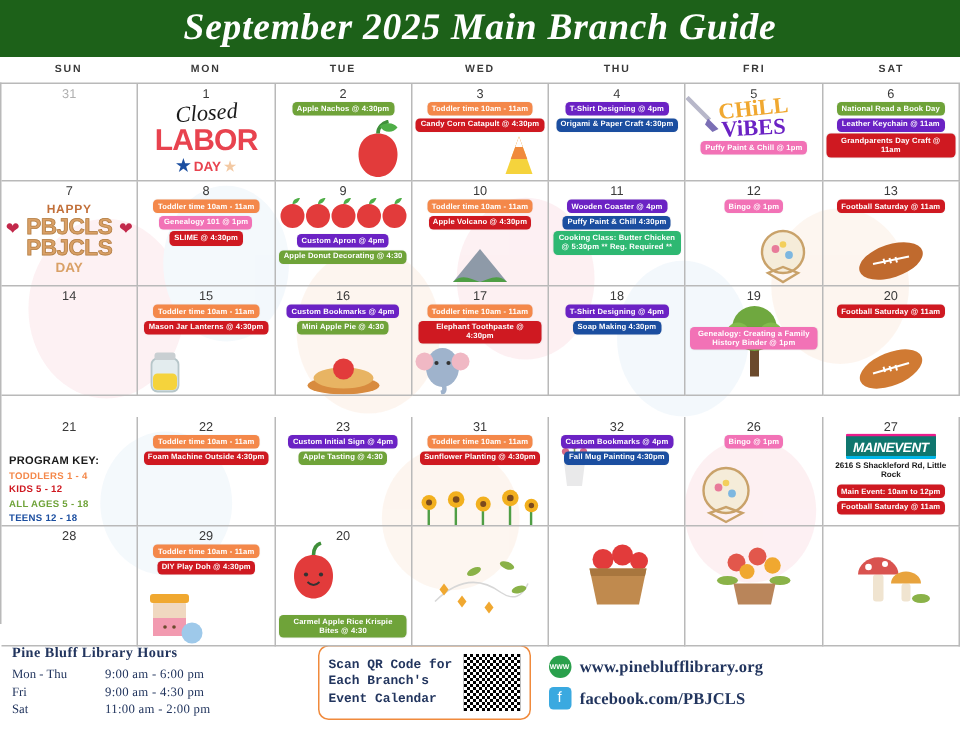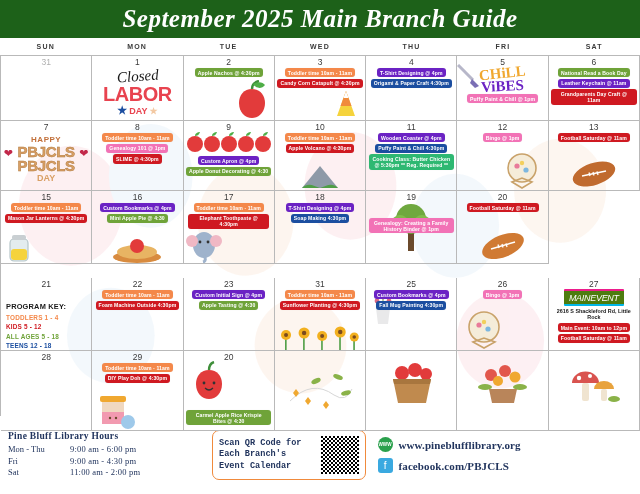--- a/index.html
+++ b/index.html
@@ -189,21 +189,21 @@
     font-family: "Liberation Serif", serif; font-weight: bold;
     font-size: 15px; color: #f0a830; transform: rotate(-6deg); line-height: 13px;
   }
   .chill2 {
     font-family: "Liberation Serif", serif; font-weight: bold;
     font-size: 15px; color: #6b22c4; transform: rotate(-3deg); line-height: 13px;
   }
 
   
   .me-logo {
-    background: #4d7c0f; color: #ffffff; font-weight: normal;
+    background: #0f766e; color: #ffffff; font-weight: bold;
     font-size: 9px; padding: 1.5px 5px; border-radius: 1px;
     letter-spacing: -0.3px; font-style: italic;
     border-top: 2px solid #ec1c8c; border-bottom: 2px solid #00b6e8;
   }
   .me-addr {
     font-size: 5.4px; font-weight: bold; color: #1a1a1a;
     text-align: center; line-height: 6.5px; margin: 1.5px 0;
   }
 
   
@@ -223,21 +223,21 @@
   .hours-row { display: flex; font-size: 8.5px; color: #22355e; line-height: 11.5px; align-items: flex-end; }
   .hours-day { width: 62px; }
   .hours-time { letter-spacing: 0.2px; }
 
   .qr-box {
     border: 1.6px solid #f08a3c;
     border-radius: 7px;
     padding: 5px 6px;
     display: flex;
     align-items: center;
-    gap: 19px;
+    gap: 7px;
     height: 50px;
   }
   .qr-text {
     font-family: "Liberation Mono", monospace;
     font-size: 8.6px; color: #22355e; line-height: 11.5px; font-weight: bold;
   }
   .qr-code {
     width: 38px; height: 38px;
     background:
       repeating-linear-gradient(0deg,#000 0 2px,#fff 2px 4px),
@@ -464,20 +464,23 @@
           <path d="M19 12.5 L20 16"></path>
             <path d="M23 12 L24 15.5"></path>
             <path d="M27 11.4 L28 15"></path>
         </g>
       </svg>
     </div>
   </div>
 
   <div class="week-row r2">
 
+    <div class="day-cell">
+      <div class="day-num">14</div>
+    </div>
 
     <div class="day-cell">
       <div class="day-num">15</div>
       <div class="events">
         <div class="pill p-toddler">Toddler time 10am - 11am</div>
         <div class="pill p-kids wide">Mason Jar Lanterns @ 4:30pm</div>
       </div>
       <svg class="art" style="left:4px;bottom:0;width:28px;height:32px" viewBox="0 0 28 32">
         <rect x="5" y="8" width="18" height="22" rx="4" fill="#e3ecee" stroke="#b6c6c9" stroke-width="1.2"></rect>
         <rect x="6" y="18" width="16" height="11" rx="3" fill="#f5d33c"></rect>
@@ -608,21 +611,21 @@
             <circle cx="11" cy="11" r="2"></circle>
             <circle cx="29" cy="9" r="2.2"></circle>
         <circle cx="47" cy="12" r="2"></circle>
             <circle cx="65" cy="8" r="2.2"></circle>
             <circle cx="79" cy="13" r="1.8"></circle>
           </g>
       </svg>
     </div>
 
     <div class="day-cell">
-      <div class="day-num">25</div>
+      <div class="day-num">32</div>
       <div class="events">
         <div class="pill p-maker wide">Custom Bookmarks @  4pm</div>
         <div class="pill p-teens">Fall Mug Painting 4:30pm</div>
       </div>
       <svg class="art" style="left:2px;top:14px;width:30px;height:34px" viewBox="0 0 30 34">
         <path d="M8 16 h14 l-2 16 h-10 z" fill="#e9e9ea"></path>
         <g fill="#d86a86">
             <circle cx="9" cy="9" r="2.4"></circle>
             <circle cx="15" cy="5" r="2.4"></circle>
             <circle cx="21" cy="9" r="2.4"></circle>

